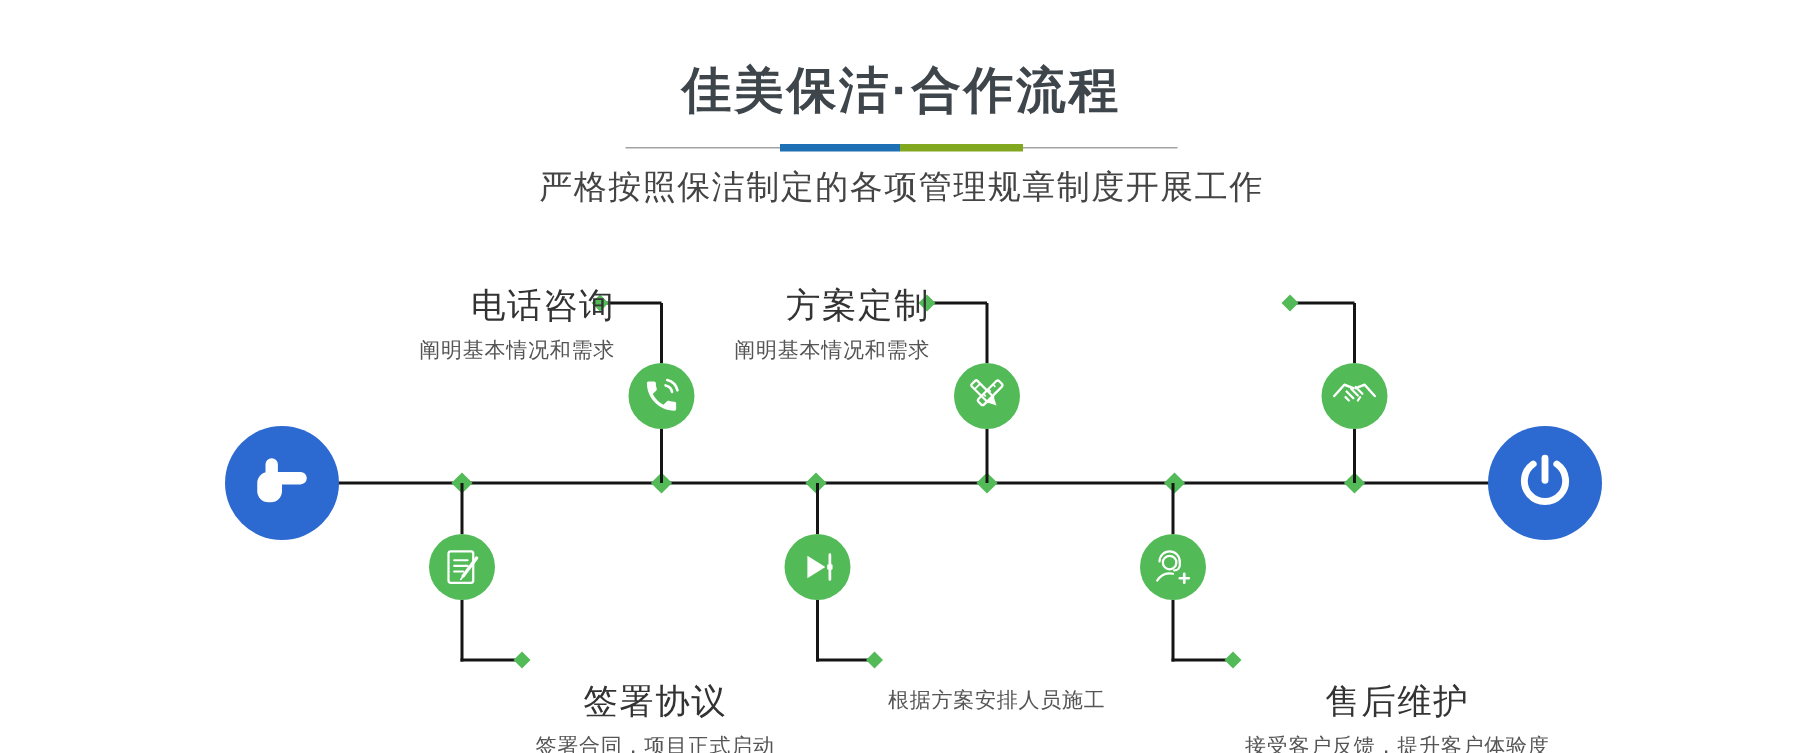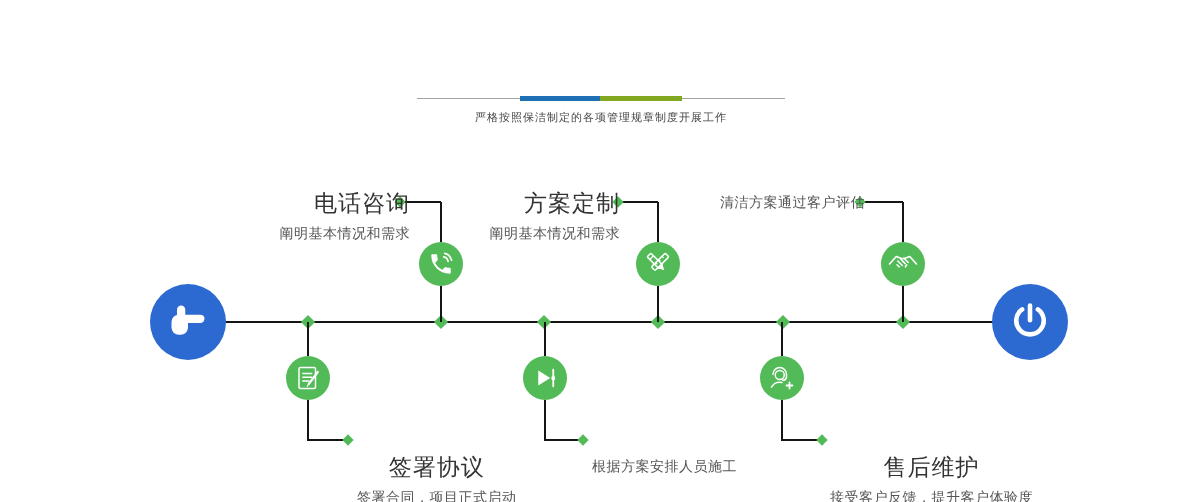--- a/index.html
+++ b/index.html
@@ -18,21 +18,21 @@
   .canvas{position:relative;width:1202px;height:502px;background:#ffffff;overflow:hidden;}
 
   .title{position:absolute;top:38px;left:0;width:100%;text-align:center;
          font-size:33px;font-weight:700;color:var(--title_color);letter-spacing:2px;}
   .divider{position:absolute;left:415px;top:96px;width:372px;height:5px;}
   .divider .base{position:absolute;left:2px;right:2px;top:2px;height:1px;background:#a3a3a3;}
   .divider .seg{position:absolute;top:0;height:5px;}
   .divider .seg.blue{left:105px;width:80px;background:var(--divider_blue);}
   .divider .seg.green{left:185px;width:82px;background:var(--divider_green);}
   .subtitle{position:absolute;top:110px;left:0;width:100%;text-align:center;
-            font-size:11px;color:var(--subtitle_color);letter-spacing:1px;}
+            font-size:22px;color:var(--subtitle_color);letter-spacing:1px;}
 
   .main-line{position:absolute;left:224px;top:321px;width:770px;height:2px;background:var(--line_color);}
   .endpoint{position:absolute;width:76px;height:76px;border-radius:50%;background:var(--accent_blue);
             display:flex;align-items:center;justify-content:center;}
   .endpoint.left{left:150px;top:284px;}
   .endpoint.right{left:992px;top:284px;}
 
   .jdiamond{position:absolute;width:10px;height:10px;background:var(--accent_green);
             transform:rotate(45deg);top:317px;}
   .ldiamond{position:absolute;width:8px;height:8px;background:var(--accent_green);
@@ -47,20 +47,21 @@
   .label.top{text-align:right;}
   .label.bottom{text-align:center;margin-top:24px;}
   .step-title{font-size:23px;color:var(--step_title_color);letter-spacing:1px;}
   .step-desc{font-size:14px;color:var(--step_desc_color);margin-top:6px;letter-spacing:0.5px;}
 </style>
 </head>
 <body>
 
 <div class="canvas">
 
+  <div class="title">佳美保洁·合作流程</div>
   <div class="divider">
     <div class="base"></div>
     <div class="seg blue"></div>
     <div class="seg green"></div>
   </div>
   <div class="subtitle">严格按照保洁制定的各项管理规章制度开展工作</div>
 
   <div class="main-line"></div>
 
   <div class="endpoint left">
@@ -133,21 +134,20 @@
     <div class="ldiamond" style="left:856px;top:198px"></div>
     <div class="circle" style="left:881px;top:242px">
       <svg width="30" height="30" viewBox="0 0 40 40">
         <path d="M2 20 L11 10 L19 13" fill="none" stroke="#fff" stroke-width="2.2" stroke-linecap="round" stroke-linejoin="round"></path>
         <path d="M38 20 L29 10 L21 13" fill="none" stroke="#fff" stroke-width="2.2" stroke-linecap="round" stroke-linejoin="round"></path>
         <path d="M13 16 l6 6 M17 13.5 l6 6 M21 12 l6 6" stroke="#fff" stroke-width="2" stroke-linecap="round"></path>
         <path d="M12 21 l3 3 M25 21 l-2 3" stroke="#fff" stroke-width="2" stroke-linecap="round"></path>
       </svg>
     </div>
     <div class="label top" style="right:337px;top:188px">
-      <div class="step-desc">清洁方案通过客户评估</div>
     </div>
   </div>
 
   <div>
     <div class="v-conn" style="left:307px;top:322px;height:34px"></div>
     <div class="v-conn" style="left:307px;top:400px;height:41px"></div>
     <div class="h-conn" style="left:307px;top:439px;width:41px"></div>
     <div class="ldiamond" style="left:344px;top:436px"></div>
     <div class="circle" style="left:286px;top:356px">
       <svg width="30" height="30" viewBox="0 0 40 40">

